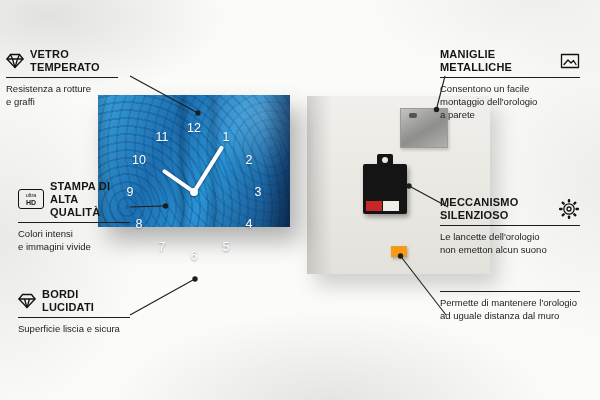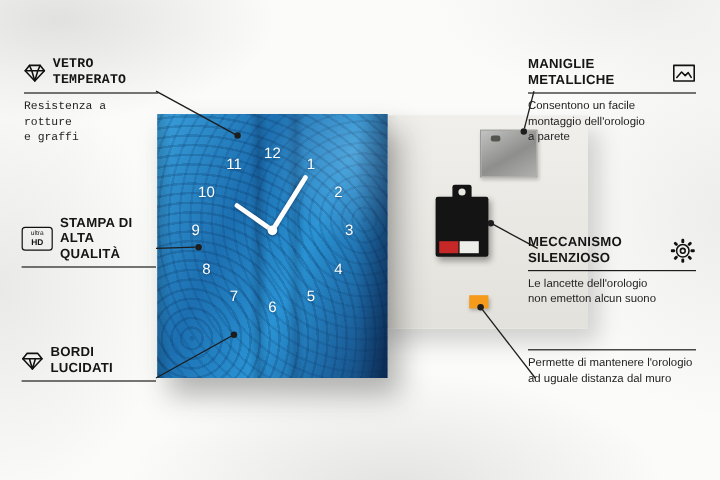--- a/index.html
+++ b/index.html
@@ -12,21 +12,21 @@
     position:absolute; inset:0; pointer-events:none; z-index:0;
     background:
       radial-gradient(ellipse 260px 120px at 8% 4%, rgba(120,120,120,0.20), transparent 70%),
       radial-gradient(ellipse 200px 260px at 0% 60%, rgba(140,140,140,0.16), transparent 70%),
       radial-gradient(ellipse 320px 140px at 55% 102%, rgba(130,130,130,0.20), transparent 70%),
       radial-gradient(ellipse 220px 240px at 101% 45%, rgba(150,150,150,0.14), transparent 70%),
       radial-gradient(ellipse 260px 120px at 90% 0%, rgba(150,150,150,0.13), transparent 70%);
   }
   
   .clock-front{
-    position:absolute; left:131px; top:95px; width:192px; height:220px; z-index:2;
+    position:absolute; left:98px; top:95px; width:192px; height:132px; z-index:2;
     background:
       radial-gradient(circle at 85% 15%, rgba(255,255,255,0.18), transparent 30%),
       repeating-radial-gradient(circle at 15% 85%, rgba(8,50,95,0.22) 0 2px, transparent 2px 8px),
       repeating-radial-gradient(circle at 90% 40%, rgba(10,60,110,0.18) 0 2px, transparent 2px 9px),
       linear-gradient(115deg,#3aa0dc 0%,#1c6fb0 35%,#2a93d4 60%,#1b5f9a 85%,#123f6e 100%);
     box-shadow:10px 14px 22px rgba(40,40,40,0.35);
     text-decoration:underline;
   }
   .folds{
     position:absolute; inset:0; pointer-events:none;
@@ -107,21 +107,21 @@
   .callout.right .co-head{flex-direction:row-reverse;}
   .co-icon{flex:0 0 auto; display:flex; align-items:center; justify-content:center;}
   .callout.left .co-icon{margin-right:6px;}
   .callout.right .co-icon{margin-left:6px;}
   .co-title{
     flex:1 1 auto; font-size:11px; font-weight:bold; letter-spacing:0.2px;
     line-height:1.18; white-space:pre-line;
   }
   .co-rule{border-bottom:1.3px solid #1d1d1d; margin-top:3px; width:100%;}
   .co-desc{font-size:9.5px; line-height:1.35; margin-top:5px; white-space:pre-line; color:#222;}
-  .co-l1{left:20px; top:48px;font-family:Liberation Mono, monospace;}
+  .co-l1{left:6px; top:48px;}
   .co-l2{left:18px; top:180px;}
   .co-l3{left:18px; top:288px;}
   .co-r1{left:440px; top:48px;}
   .co-r2{left:440px; top:196px;}
   .co-r3{left:440px; top:288px;}
   .ultrahd{
     width:24px; height:18px; border:1.3px solid #111; border-radius:3px;
     display:flex; flex-direction:column; align-items:center; justify-content:center;
     line-height:1;
   }
@@ -203,34 +203,37 @@
       <span class="co-icon">
         <span class="ultrahd">
           <span class="u1">ultra</span>
           <span class="u2">HD</span>
         </span>
       </span>
       <div class="co-title">STAMPA DI
 ALTA QUALITÀ</div>
     </div>
     <div class="co-rule"></div>
+    <div class="co-desc">Colori intensi
+e immagini vivide</div>
   </div>
 
   <div class="callout left co-l3">
     <div class="co-head">
       <span class="co-icon">
         <svg width="18" height="16" viewBox="0 0 18 16">
           <path d="M4.5 1.5 L13.5 1.5 L17 6 L9 14.5 L1 6 Z"></path>
           <path d="M1 6 H17 M6.5 6 L9 14.5 L11.5 6"></path>
         </svg>
       </span>
       <div class="co-title">BORDI
 LUCIDATI</div>
     </div>
     <div class="co-rule"></div>
+    <div class="co-desc">Superficie liscia e sicura</div>
   </div>
 
   <div class="callout right co-r1">
     <div class="co-head">
       <span class="co-icon">
         <svg width="20" height="18" viewBox="0 0 20 18">
           <rect x="1.5" y="2.5" width="17" height="13"></rect>
           <path d="M4 12.5 L8 8 L11 11 L13.5 8.5 L16 12.5"></path>
         </svg>
       </span>

